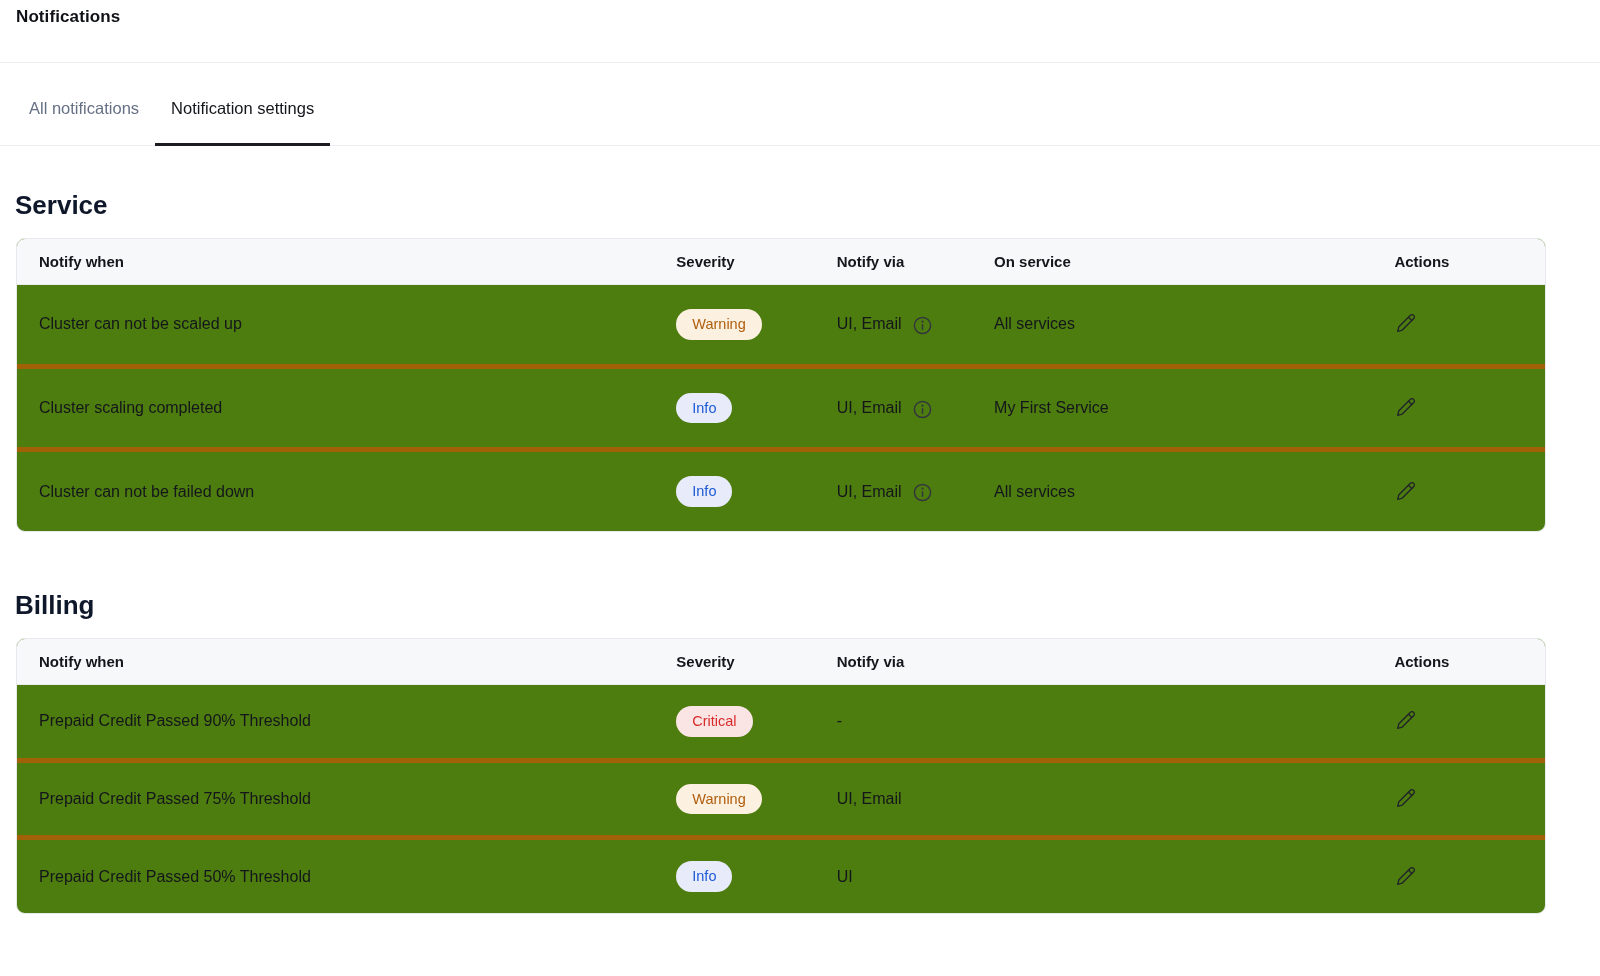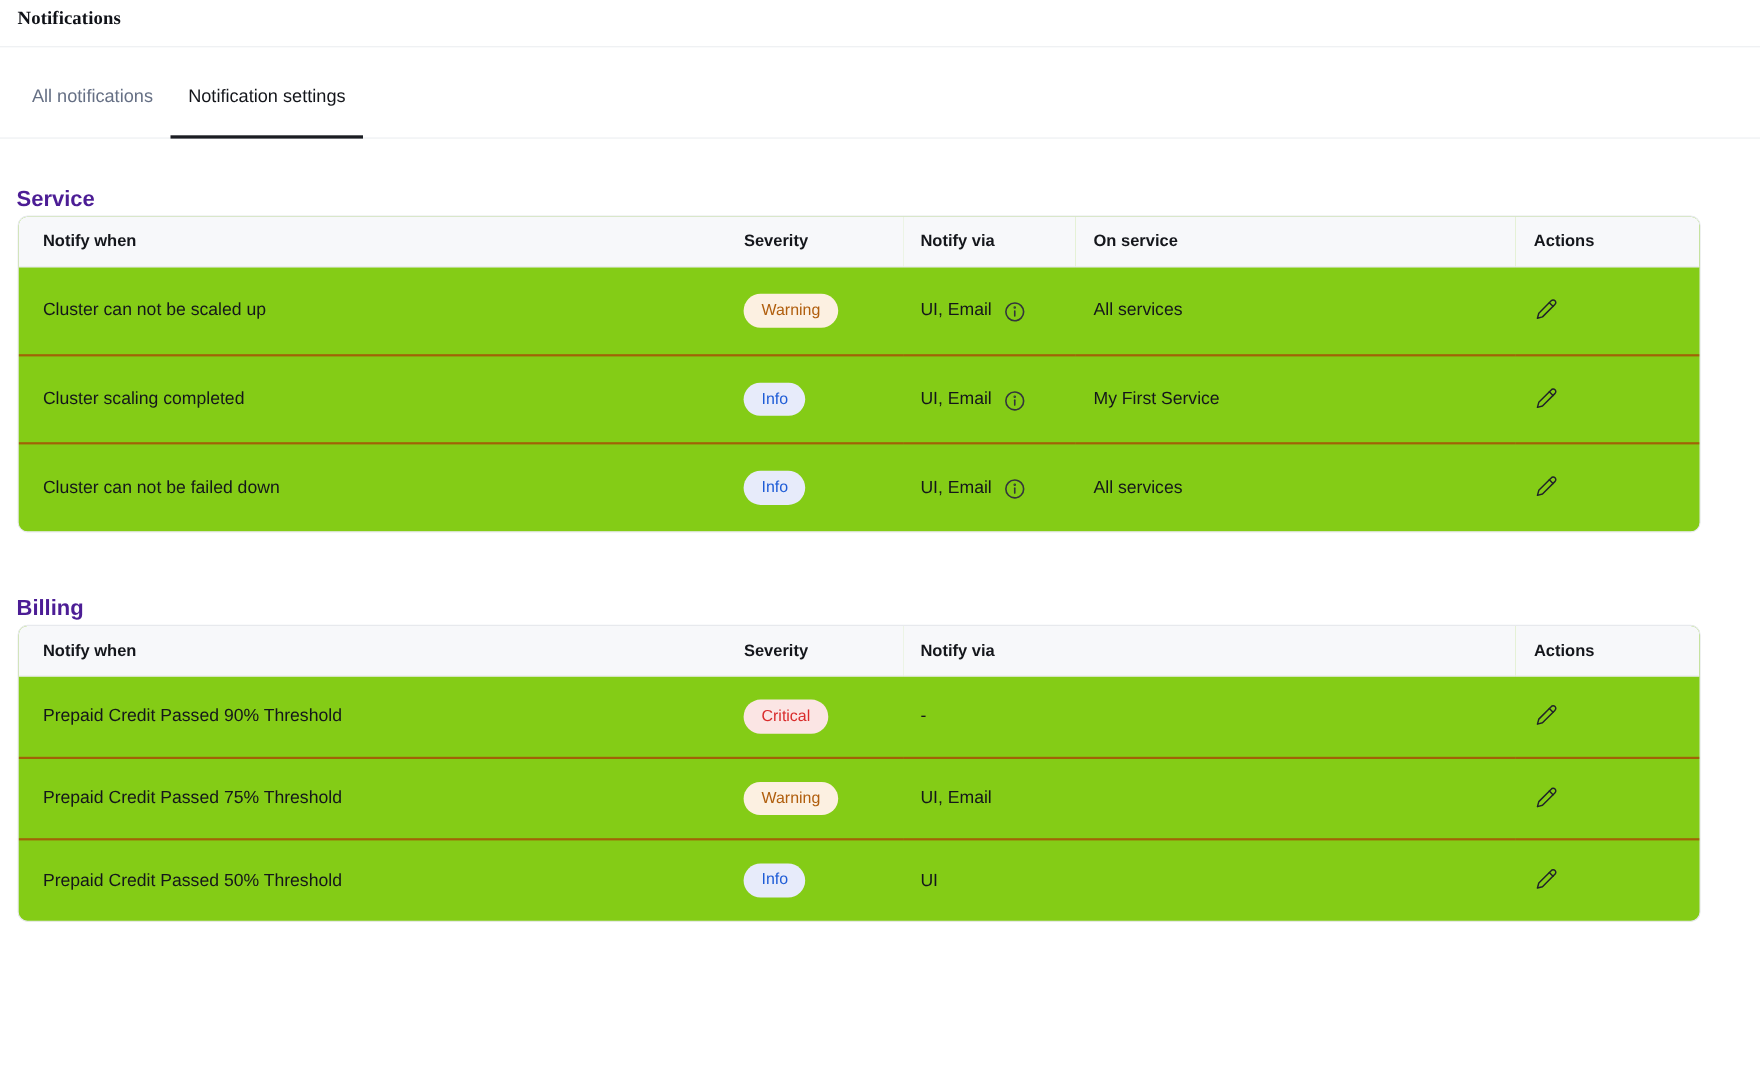--- a/index.html
+++ b/index.html
@@ -1,41 +1,41 @@
 <!DOCTYPE html>
 <html><head>
 <meta charset="utf-8">
 <style>
   * { box-sizing: border-box; margin: 0; padding: 0; }
   html, body { width: 1600px; background: #ffffff; font-family: "Liberation Sans", sans-serif; color: #16181d; }
 
-  .page-header { padding: 7px 0 0 16px; height: 43px; border-bottom: 1px solid #eceef1; font-family: Liberation Serif, serif; }
+  .page-header { padding: 7px 0 0 16px; height: 63px; border-bottom: 1px solid #eceef1; }
   .page-header h1 { font-size: 17px; font-weight: 700; letter-spacing: .1px; color: #101218; }
 
   .tabbar { padding: 36px 0 0 13px; border-bottom: 1px solid #eceef1; }
   .tab {
     display: inline-block; background: none; border: none; cursor: pointer;
     font-family: "Liberation Sans", sans-serif; font-size: 16.5px; color: #667085;
     padding: 0 16px 25px 16px; border-bottom: 3px solid transparent; margin-bottom: -1px;
   }
   .tab.active { color: #14161b; border-bottom-color: #1b1d23; }
 
   main { padding: 0 54px 30px 16px; }
 
   .section { margin-top: 44px; }
   .section + .section { margin-top: 58px; }
-  .section h2 { font-size: 20px; font-weight: 700; color: #4c1d95; margin-left: -1px; }
-
-  .table-wrap { margin-top: 3px; border: 1px solid #e7e9ed; border-radius: 9px; overflow: hidden; background: #84cc16; }
+  .section h2 { font-size: 26px; font-weight: 700; color: #0f172a; margin-left: -1px; }
+
+  .table-wrap { margin-top: 17px; border: 1px solid #e7e9ed; border-radius: 9px; overflow: hidden; background: #4d7c0f; }
   table { width: 100%; border-collapse: collapse; table-layout: fixed; }
   thead tr { background: #f7f8fa; border-bottom: 1px solid #e9ebef; }
   th { font-size: 15px; font-weight: 700; text-align: left; padding: 14px 16px; color: #14161b; }
   th:first-child, td:first-child { padding-left: 22px; }
   th:last-child, td:last-child { padding-right: 24px; }
-  tbody tr + tr { border-top: 2px solid #a16207; }
+  tbody tr + tr { border-top: 5px solid #a16207; }
   td { font-size: 16px; color: #14161b; padding: 24px 16px; vertical-align: middle; }
   table.cols-4 td { padding-top: 21px; padding-bottom: 21px; }
 
   table.cols-5 col:nth-child(1) { width: 42.1%; }
   table.cols-5 col:nth-child(2) { width: 10.5%; }
   table.cols-5 col:nth-child(3) { width: 10.3%; }
   table.cols-5 col:nth-child(4) { width: 26.2%; }
   table.cols-5 col:nth-child(5) { width: 10.9%; }
 
   table.cols-4 col:nth-child(1) { width: 42.1%; }

